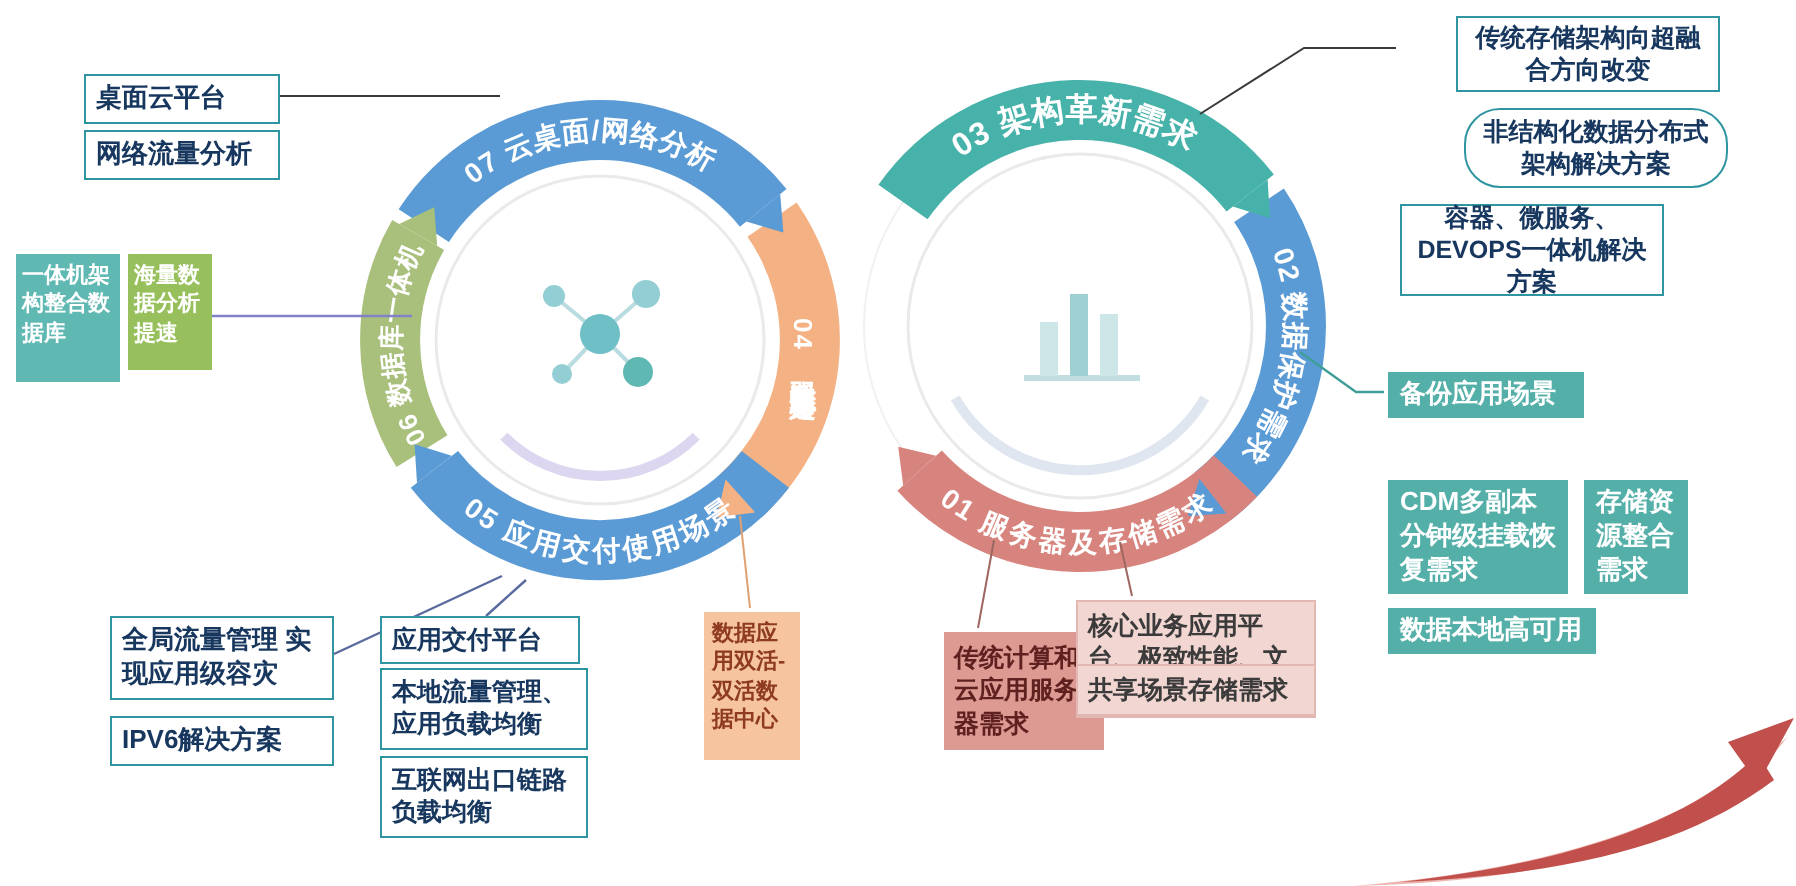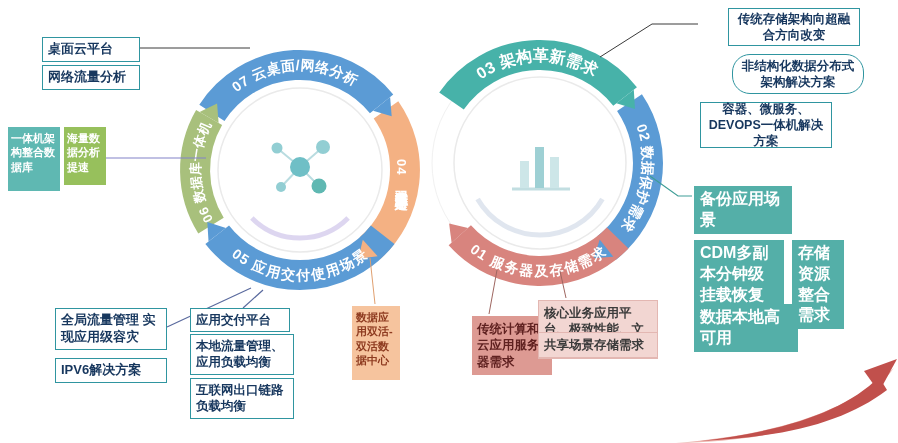--- a/index.html
+++ b/index.html
@@ -5,21 +5,21 @@
   * { margin:0; padding:0; box-sizing:border-box; }
   html,body { background:#fff; }
   body { font-family:"Liberation Sans","DejaVu Sans",sans-serif; }
   .canvas { position:relative; width:898px; height:443px; background:#fff; overflow:hidden; }
   .canvas > svg { position:absolute; left:0; top:0; }
 
   .lbl { position:absolute; font-weight:700; line-height:1.3; }
   .outline { background:#ffffff; border:1px solid #2F95A0; color:#17375E; font-size:13px; padding:3px 5px; }
   .outline.small { font-size:12.5px; }
   .outline.center { display:flex; align-items:center; justify-content:center; text-align:center; }
-  .tealbox   { background:#54AFA8; color:#ffffff; font-size:16px; padding:3px 6px; }
+  .tealbox   { background:#54AFA8; color:#ffffff; font-size:13px; padding:3px 6px; }
   .greenbox  { background:#97C05C; color:#ffffff; font-size:11px; padding:4px 3px; }
   .tealvbox  { background:#5FB8B2; color:#ffffff; font-size:11px; padding:4px 3px; }
   .orangebox { background:#F6C49E; color:#8E3B20; font-size:11px; padding:4px 4px; }
   .salmonbox { background:#DD9A93; color:#5F2120; font-size:12.5px; padding:5px;margin-left:20px; }
   .pinkbox   { background:#F2D6D2; border:1px solid #E3B7B2; color:#3B3B3B; font-size:12.5px; padding:4px 5px; }
 
   .arc-vertical-label {
     position:absolute; writing-mode:vertical-rl; text-orientation:mixed;
     color:#fff; font-size:13px; font-weight:700; text-align:center; letter-spacing:1px;
   }

